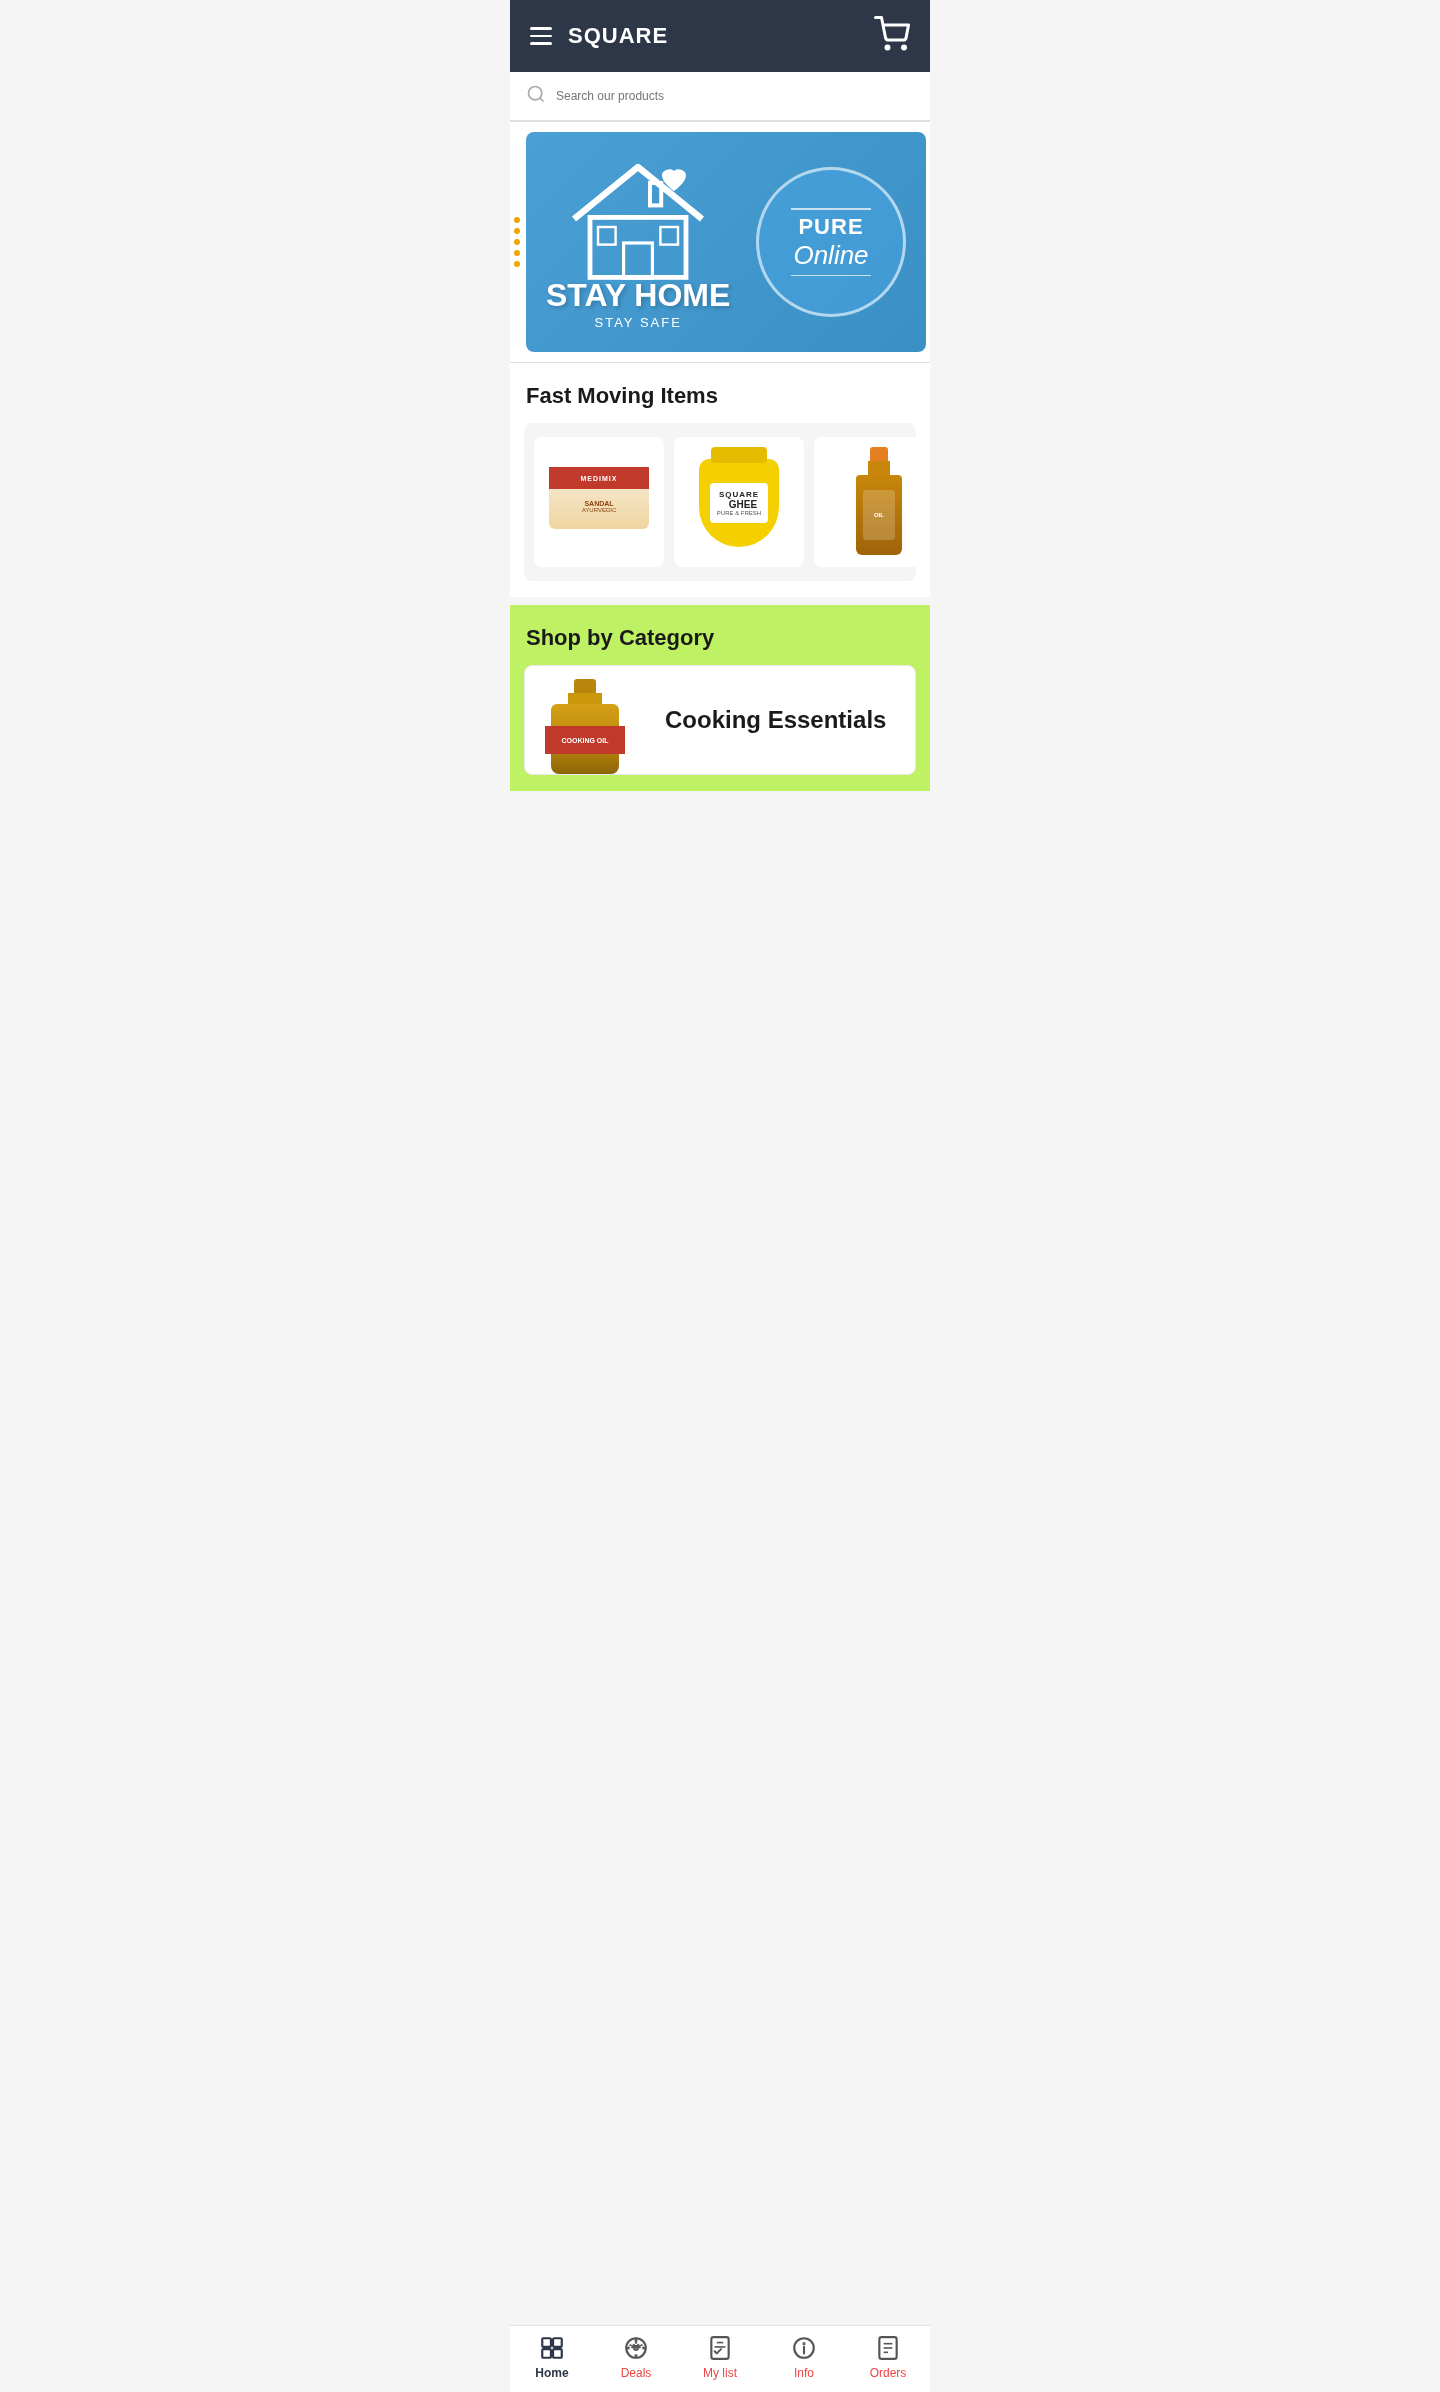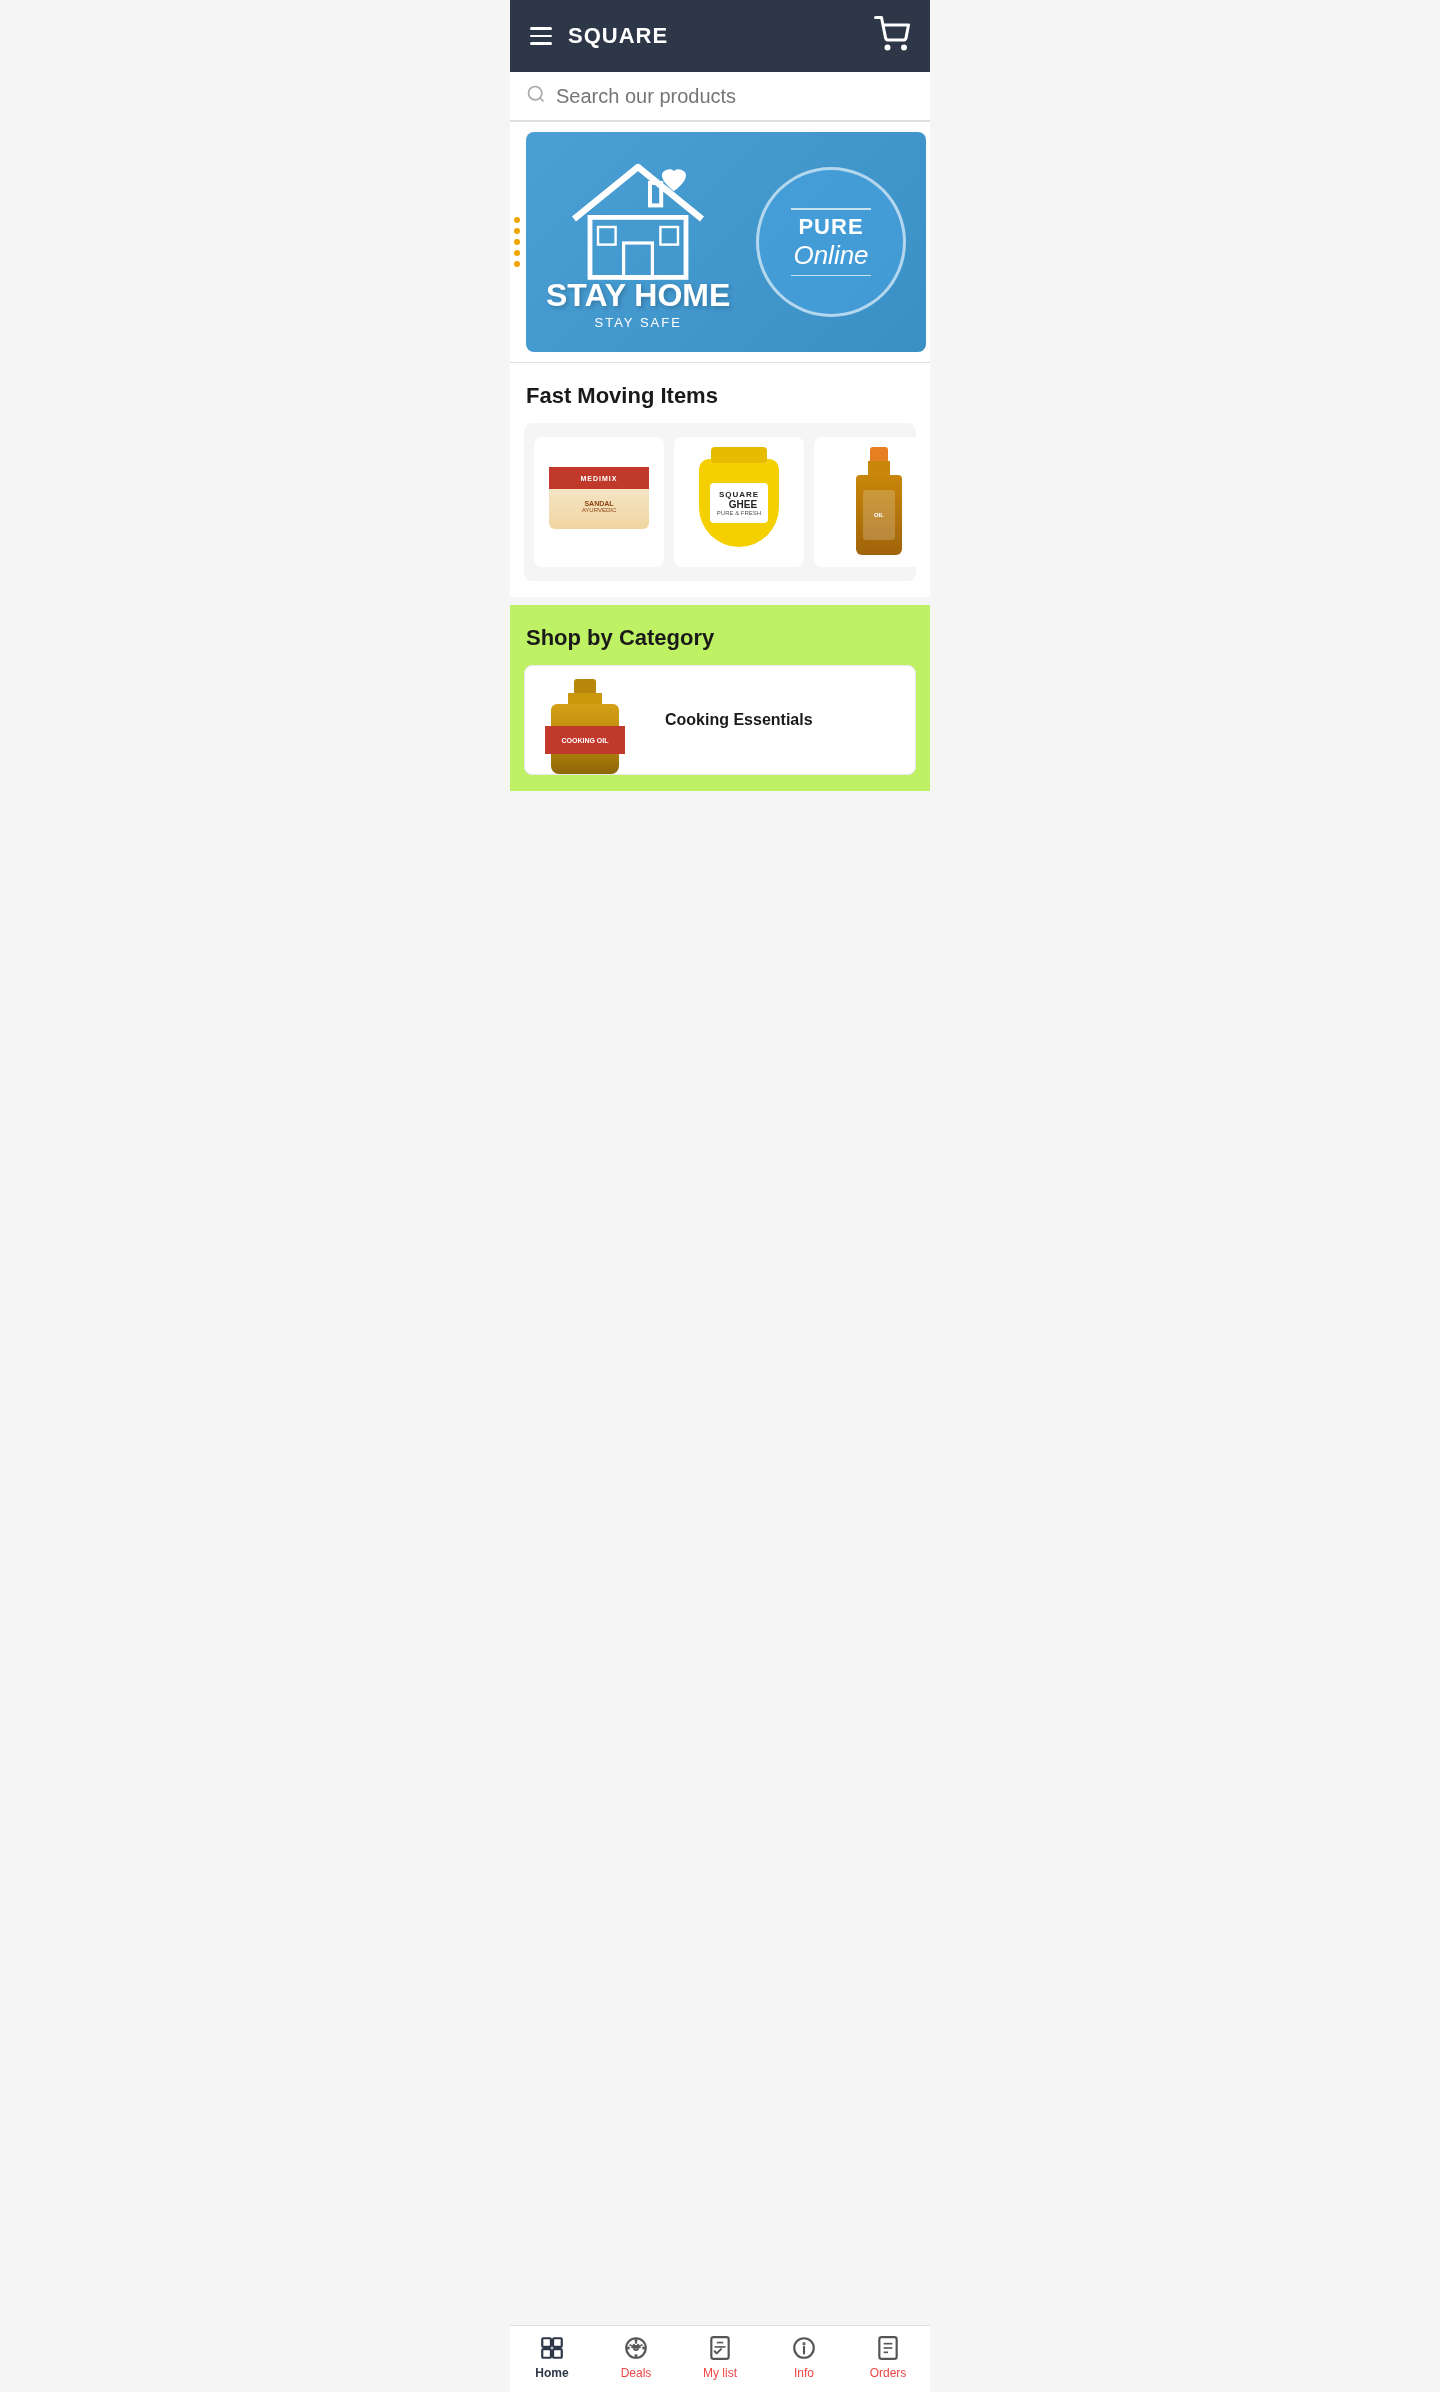--- a/index.html
+++ b/index.html
@@ -71,21 +71,21 @@
       border-bottom: 1px solid #e0e0e0;
     }
 
     .search-icon {
       color: #aaa;
     }
 
     .search-input {
       border: none;
       outline: none;
-      font-size: 20px;
+      font-size: 12px;
       color: #999;
       flex: 1;
       background: transparent;
     }
 
     
     .divider {
       height: 1px;
       background: #e0e0e0;
     }
@@ -258,21 +258,21 @@
       width: 120px;
       height: 100%;
       display: flex;
       align-items: flex-end;
       justify-content: center;
       position: relative;
       overflow: hidden;
     }
 
     .category-title {
-      font-size: 16px;
+      font-size: 24px;
       font-weight: 800;
       color: #1a1a1a;
       padding-left: 20px;
     }
 
     
     .bottom-nav {
       position: fixed;
       bottom: 0;
       left: 50%;

